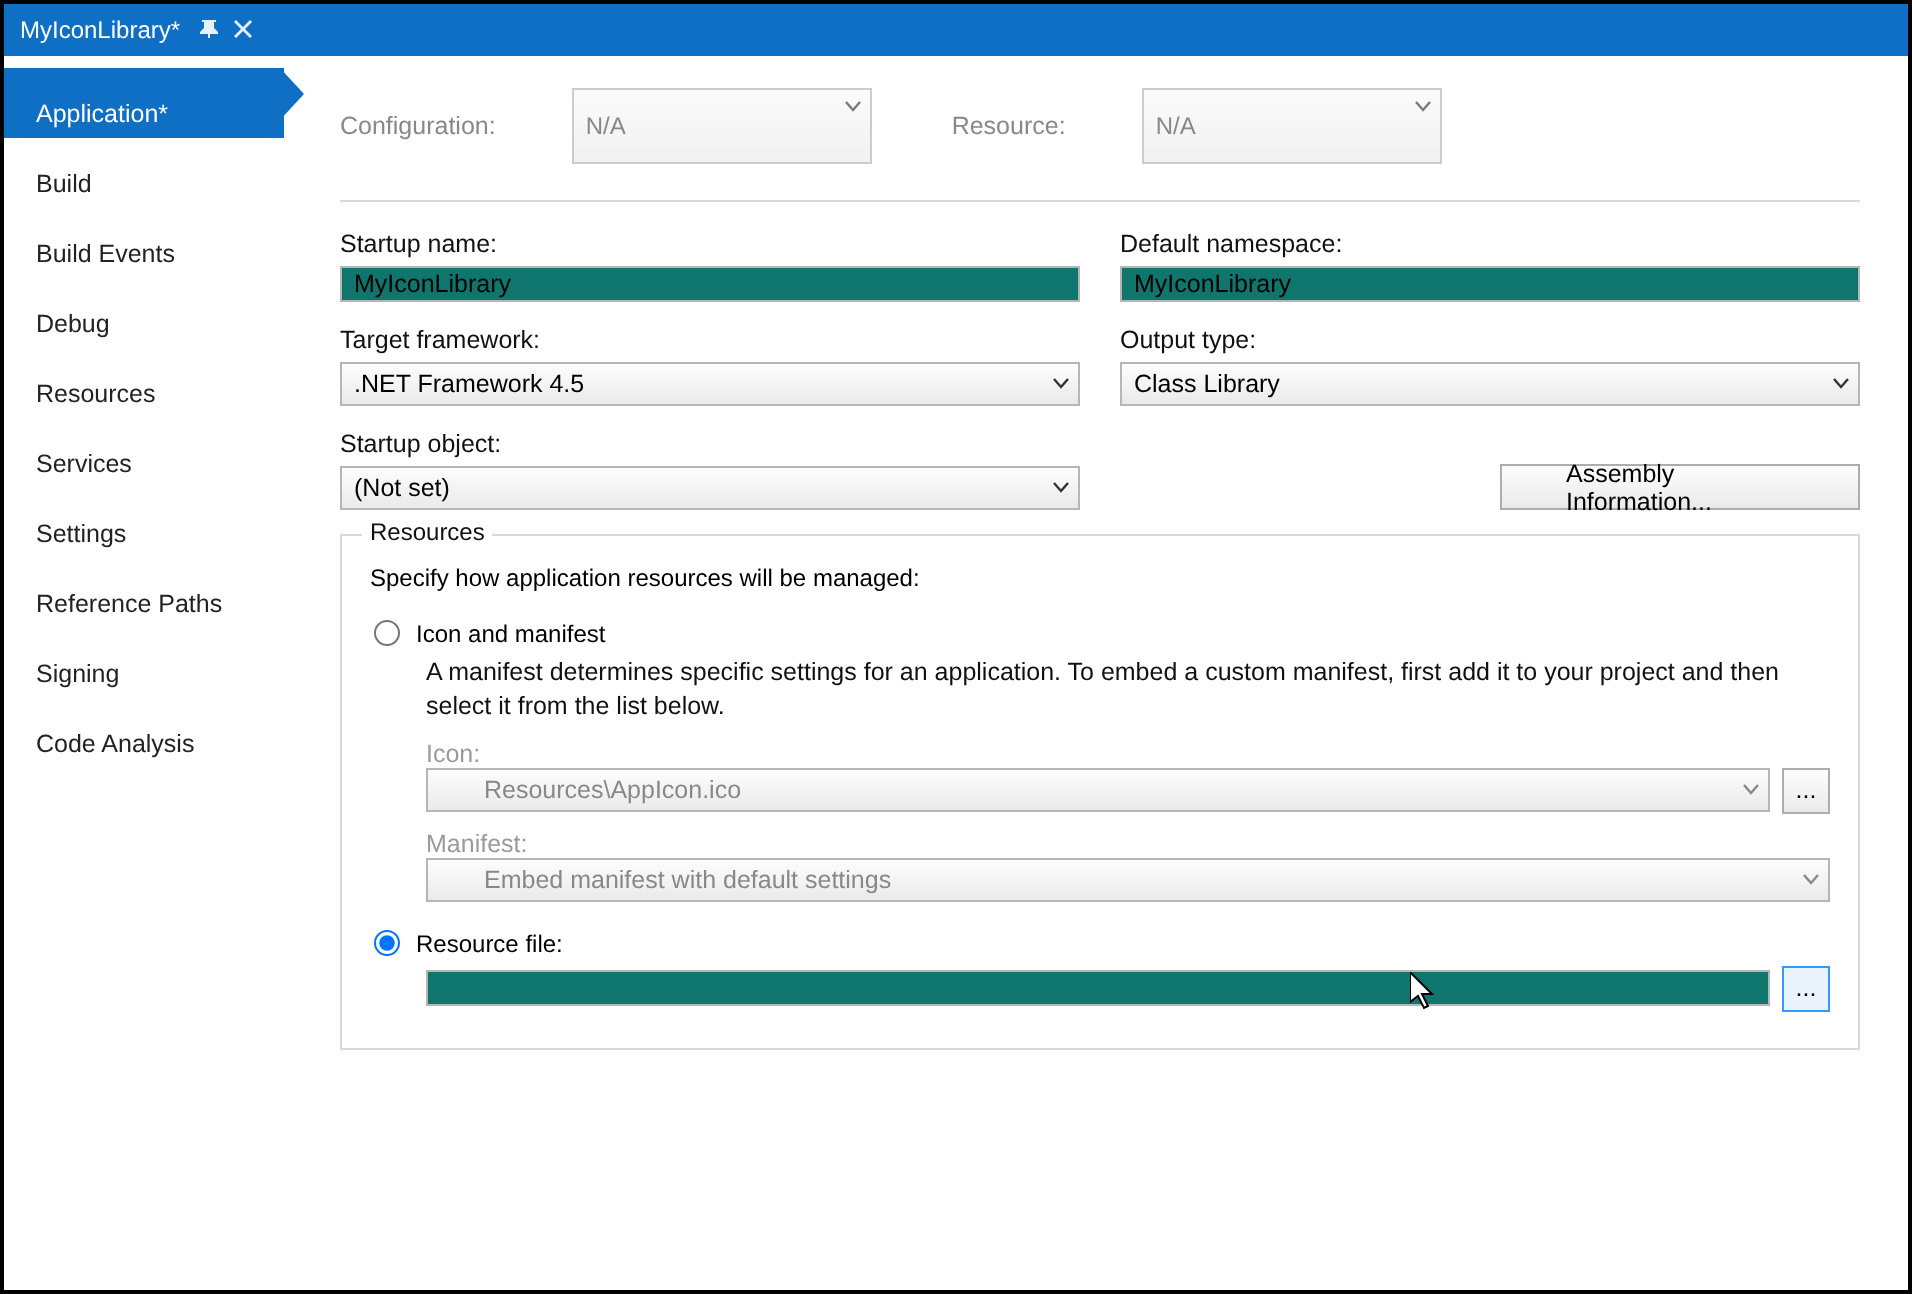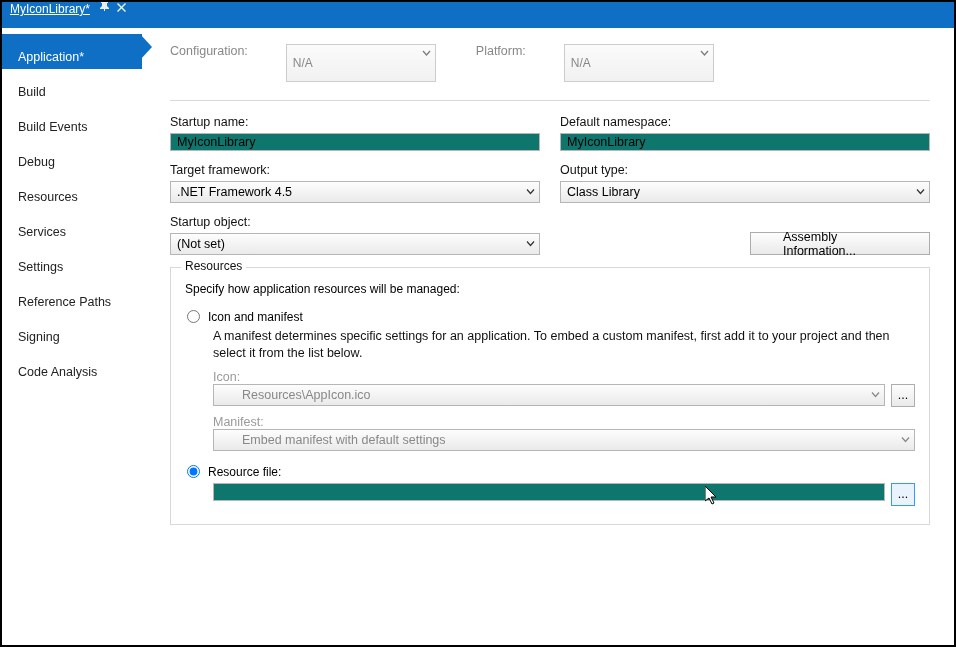--- a/index.html
+++ b/index.html
@@ -23,24 +23,23 @@
   background: #0e6fc5;
   height: 22px;
   display: flex;
   align-items: center;
   border-bottom: 2px solid #0e6fc5;
 }
 .tabbar .tab {
   padding: 0 10px 0 8px;
   height: 100%;
   display: flex;
-  align-items: flex-start;
+  align-items: flex-end;
   color: #fff;
   font-size: 12px;
-  text-decoration: underline;
 }
 .tabbar .tab .pin {
   margin-left: 10px;
   font-size: 10px;
   opacity: 0.9;
 }
 .tabbar .tab .close {
   margin-left: 8px;
   font-size: 11px;
   opacity: 0.9;
@@ -73,21 +72,21 @@
   width: 0; height: 0;
   border-top: 13px solid transparent;
   border-bottom: 13px solid transparent;
   border-left: 12px solid #0e6fc5;
 }
 .main {
   flex: 1;
   padding: 16px 24px 0 28px;
   overflow: auto;
 }
-.row { display: flex; gap: 10px; }
+.row { display: flex; align-items: center; gap: 10px; }
 .lbl { color: #888; font-size: 12.5px; }
 .cfg-row { margin-bottom: 18px; }
 .cfg-row .lbl { margin-right: 4px; }
 .selbox {
   height: 38px;
   border: 1px solid #ccc;
   background: linear-gradient(#fbfbfb,#f1f1f1);
   display: inline-flex;
   align-items: center;
   padding: 0 6px;
@@ -211,21 +210,21 @@
         <span class="lbl">Configuration:</span>
         <div class="selbox" style="width:150px">
           <span>N/A</span>
           <span class="chev">
               <svg width="9" height="9" viewBox="0 0 9 9">
                 <path d="M1 2l3.5 4L8 2" fill="none" stroke="#7a7a7a" stroke-width="1.2"></path>
               </svg>
             </span>
         </div>
         <span style="width:20px"></span>
-        <span class="lbl">Platform:</span>
+        <span class="lbl">Resource:</span>
         <div class="selbox" style="width:150px">
           <span>N/A</span>
           <span class="chev">
               <svg width="9" height="9" viewBox="0 0 9 9">
                 <path d="M1 2l3.5 4L8 2" fill="none" stroke="#7a7a7a" stroke-width="1.2"></path>
               </svg>
             </span>
         </div>
       </div>
 

